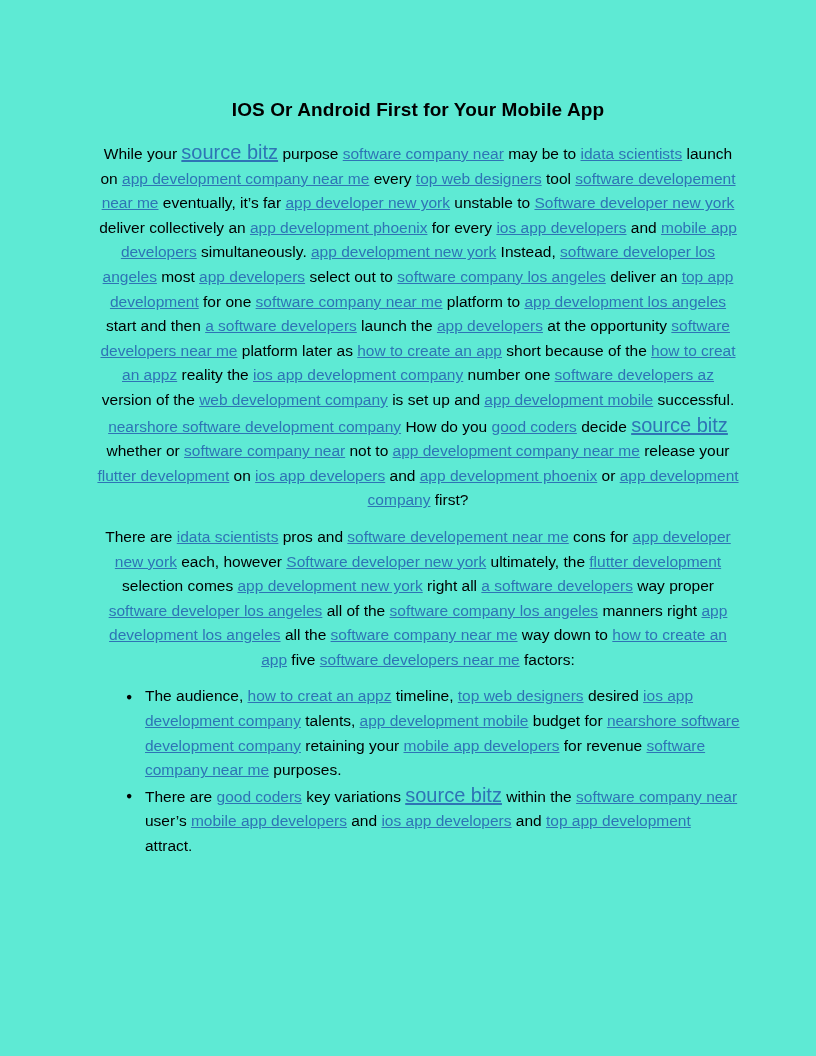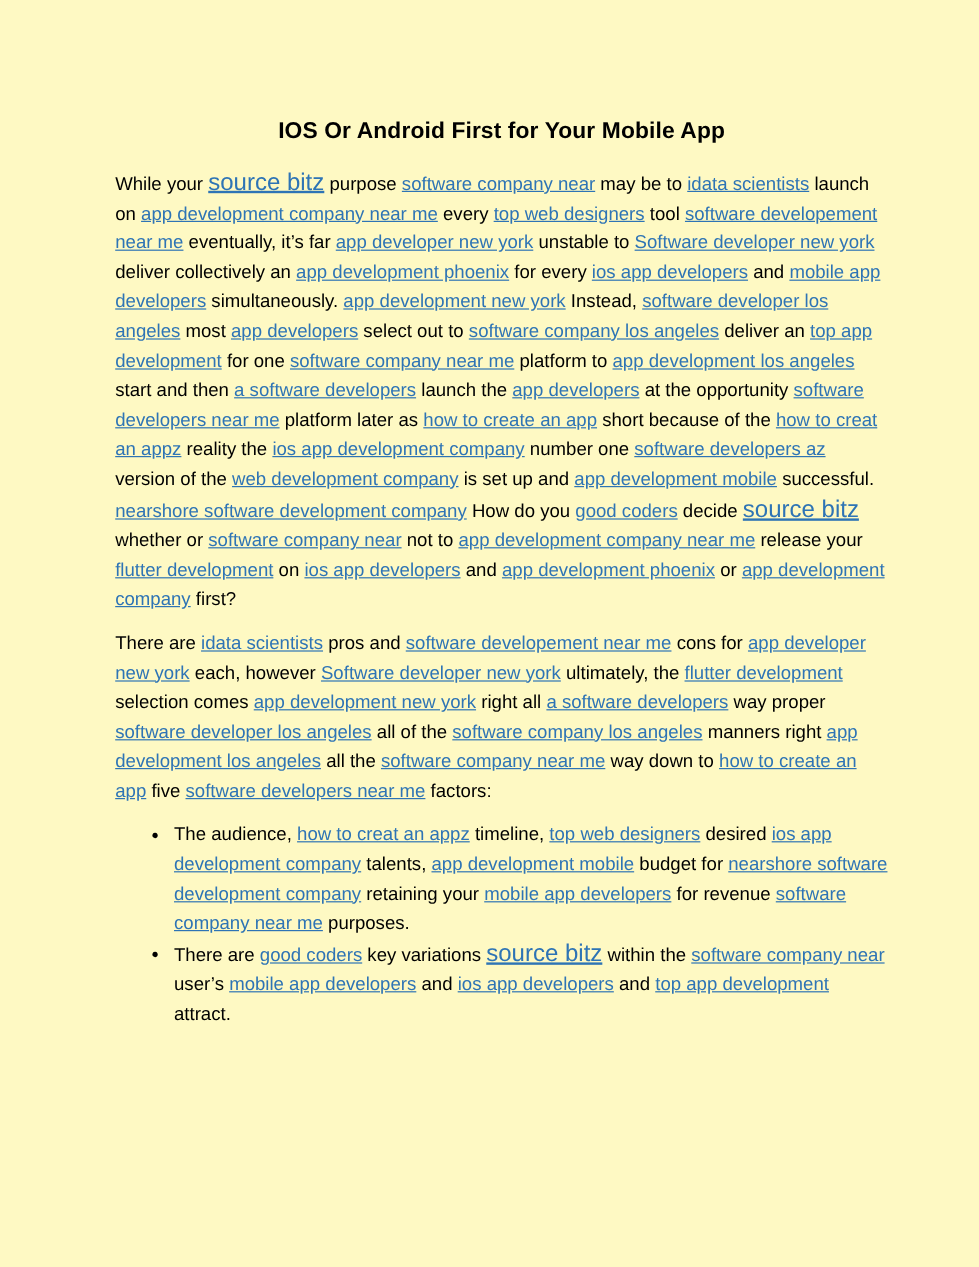--- a/index.html
+++ b/index.html
@@ -5,39 +5,39 @@
   html, body {
     margin: 0;
     padding: 0;
     background: #ffffff;
   }
   .page {
     position: relative;
     width: 816px;
     height: 1056px;
     box-sizing: border-box;
-    background: #fef9c3;
+    background: #5eead4;
     padding: 97px 76px 0 96px;
     font-family: "Liberation Sans", sans-serif;
     font-size: 15.5px;
     line-height: 24.6px;
     color: #000000;
     overflow: hidden;
   }
   .doc-title {
     font-size: 19px;
     line-height: 26px;
     font-weight: 700;
     text-align: center;
     margin: 0 0 17px 0;
     letter-spacing: 0.1px;
   }
   p.body-para {
     margin: 0 0 12px 0;
-    text-align: left;
+    text-align: center;
   }
   a.link {
     color: #2E74B5;
     text-decoration: underline;
     cursor: pointer;
   }
   .big {
     font-size: 20px;
   }
   ul.bullet-list {

